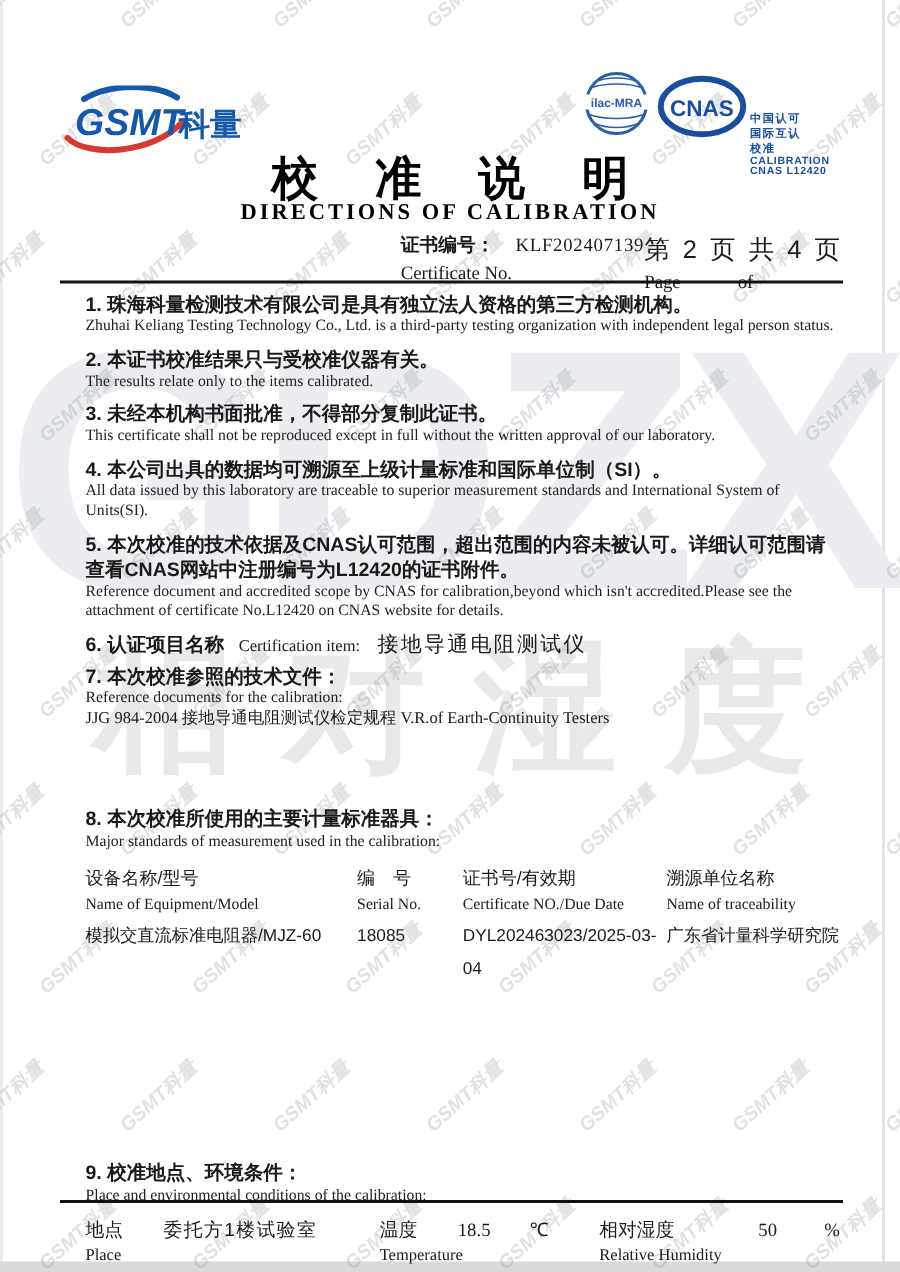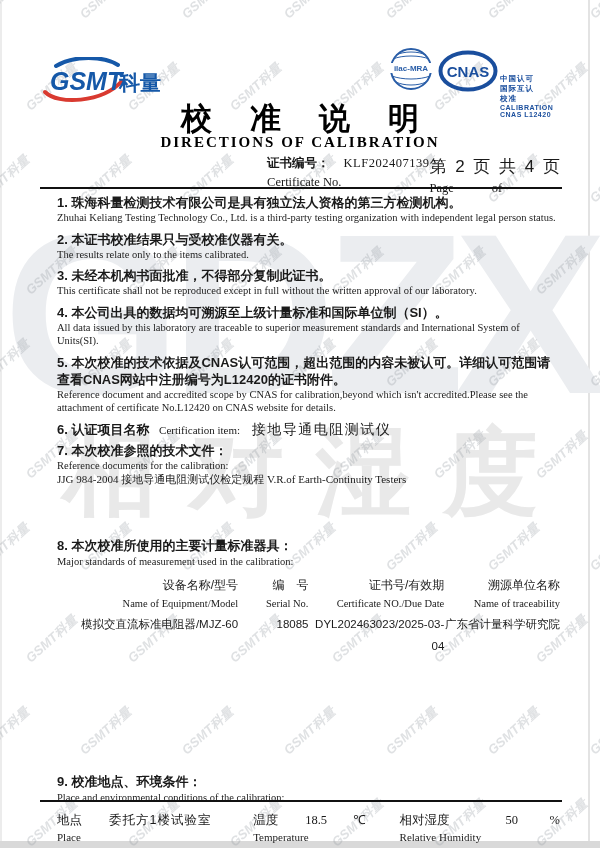--- a/index.html
+++ b/index.html
@@ -75,21 +75,21 @@
   .clause6{margin:2px 0 3px 0;font-size:13px;}
   .clause6 .zh{font-weight:bold;}
   .clause6 .en{font:11px "Liberation Serif",serif;margin:0 8px 0 6px;}
   .clause6 .val{font-size:14px;letter-spacing:1.5px;font-weight:normal;}
   .clause7 .ref{font-size:11px;line-height:15px;font-family:"Liberation Serif",serif;}
 
   .section8{margin-top:50px;}
   .sec-head-zh{font-size:13px;font-weight:bold;line-height:17px;}
   .sec-head-en{font:10.5px "Liberation Serif",serif;line-height:15px;color:#222;}
   table.standards{width:100%;border-collapse:collapse;margin-top:6px;}
-  table.standards td{padding:0;text-align:right;vertical-align:top;}
+  table.standards td{padding:0;text-align:left;vertical-align:top;}
   table.standards .hzh td{font-size:12px;line-height:20px;}
   table.standards .hen td{font:10.5px "Liberation Serif",serif;line-height:18px;}
   table.standards .drow td{font-size:11.5px;line-height:22px;}
   .col1{width:36%;} .col2{width:14%;} .col3{width:27%;} .col4{width:23%;}
 
   .section9{margin-top:116px;}
   .env-row{display:flex;margin-top:6px;}
   .env-group{display:flex;flex-direction:column;}
   .env-line{display:flex;font-size:12.5px;line-height:18px;}
   .env-sub{font:11px "Liberation Serif",serif;line-height:16px;}

